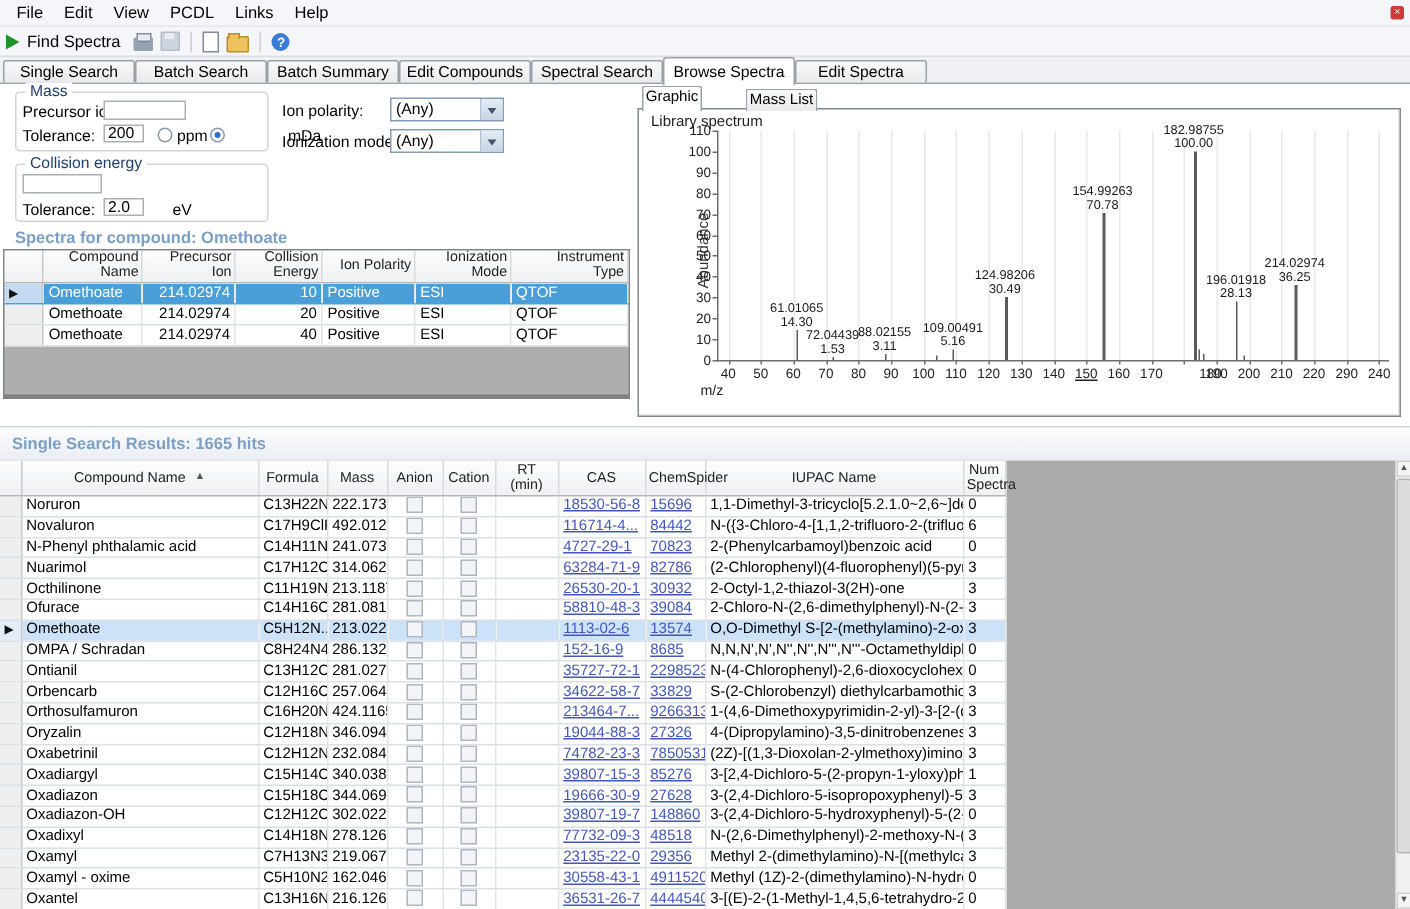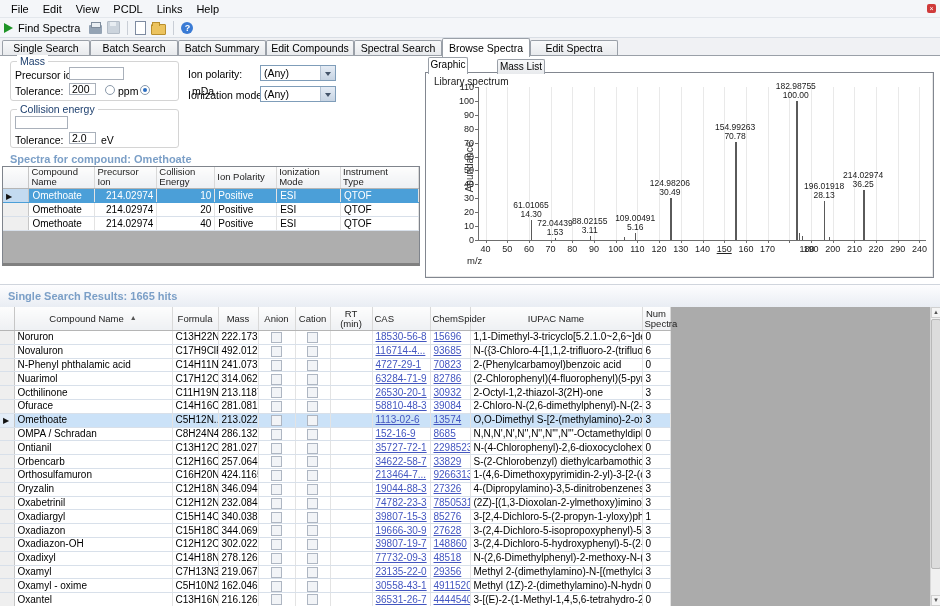--- a/index.html
+++ b/index.html
@@ -51,21 +51,21 @@
                     border-left:1px solid #b4c2d2;}
   .combo .combo-btn::after{content:"";position:absolute;left:4px;top:6px;width:0;height:0;
                     border-left:3px solid transparent;border-right:3px solid transparent;border-top:4px solid #44546a;}
   .section-title{font-weight:bold;color:#7b9fc7;font-size:11px;}
 
   
   .spectra-container{position:absolute;left:2px;top:110px;width:418px;height:100px;background:#aeaeae;
                      border:1px solid #7f848c;border-bottom:3px solid #808080;box-sizing:border-box;overflow:hidden;}
   table.grid{border-collapse:collapse;table-layout:fixed;background:#fff;}
   table.grid th{background:linear-gradient(#fdfdfd,#eef0f3);border-right:1px solid #d9d9d9;border-bottom:1px solid #b5b5b5;
-                font-weight:normal;font-size:9.5px;color:#222;padding:0 2px;text-align:left;line-height:10px;}
+                font-weight:normal;font-size:9.5px;color:#222;padding:0 2px;text-align:right;line-height:10px;}
   table.grid td{border-right:1px solid #e3e3e3;border-bottom:1px solid #d8e0ea;font-size:10px;padding:0 3px;
                 white-space:nowrap;overflow:hidden;box-sizing:border-box;}
   .rowhead{background:#efefef;border-right:1px solid #c6c6c6 !important;}
   .sel-arrow{font-size:8px;color:#111;line-height:8px;}
   .spectra-container tr.selected td{background:#4b9fd8;color:#fff;border-bottom-color:#4b9fd8;}
   .spectra-container tr.selected td.rowhead{background:#c3daf0;color:#000;}
   td.num{text-align:right;}
 
   
   .subtab{position:absolute;height:15px;line-height:14px;font-size:10px;text-align:center;
@@ -169,21 +169,21 @@
     <div class="combo" style="left:260px;top:30px;">
       <span class="combo-text">(Any)</span>
       <span class="combo-btn"></span>
     </div>
 
     <div class="groupbox" style="left:10px;top:53px;width:167px;height:37px;">
       <span class="gb-title">Collision energy</span>
       <input class="txt" style="left: 4px; top: 6px; width: 53px; height: 13px;" value="">
       <span class="fld-label" style="left:4px;top:24px;">Tolerance:</span>
       <input class="txt" style="left: 58px; top: 22px; width: 27px; height: 12px;" value="2.0">
-      <span class="fld-label" style="left:90px;top:24px;text-align:center;">eV</span>
+      <span class="fld-label" style="left:104px;top:24px;text-align:center;">eV</span>
     </div>
 
     <span class="section-title" style="position:absolute;left:10px;top:97px;">Spectra for compound: Omethoate</span>
     <div class="spectra-container">
       <table class="grid" id="spectra-table">
           <colgroup>
             <col style="width: 26px;">
             <col style="width: 66px;">
             <col style="width: 62px;">
             <col style="width: 58px;">
@@ -439,21 +439,21 @@
             <th style="text-align: center;">
               <div>Anion</div>
             </th>
             <th style="text-align: center;">
               <div>Cation</div>
             </th>
             <th style="text-align: center;">
               <div>RT</div>
               <div>(min)</div>
             </th>
-            <th style=" margin-top: 18px;">
+            <th style="text-align: center; margin-top: 18px;">
               <div>CAS</div>
             </th>
             <th style="text-align: right;">
               <div>ChemSpider</div>
             </th>
             <th style="text-align: center;">
               <div>IUPAC Name</div>
             </th>
             <th style="text-align: center;">
               <div>Num</div>
@@ -477,21 +477,21 @@
           </tr>
           <tr>
             <td class="rowhead"></td>
             <td>Novaluron</td>
             <td>C17H9ClF...</td>
             <td>492.01231</td>
             <td class="chk-cell"><span class="checkbox"></span></td>
             <td class="chk-cell"><span class="checkbox"></span></td>
             <td></td>
             <td><a class="cell-link">116714-4...</a></td>
-            <td><a class="cell-link">93685</a></td>
+            <td><a class="cell-link">84442</a></td>
             <td>N-({3-Chloro-4-[1,1,2-trifluoro-2-(trifluoromethoxy)et...</td>
             <td>6</td>
           </tr>
           <tr>
             <td class="rowhead"></td>
             <td>N-Phenyl phthalamic acid</td>
             <td>C14H11N...</td>
             <td>241.07389</td>
             <td class="chk-cell"><span class="checkbox"></span></td>
             <td class="chk-cell"><span class="checkbox"></span></td>

